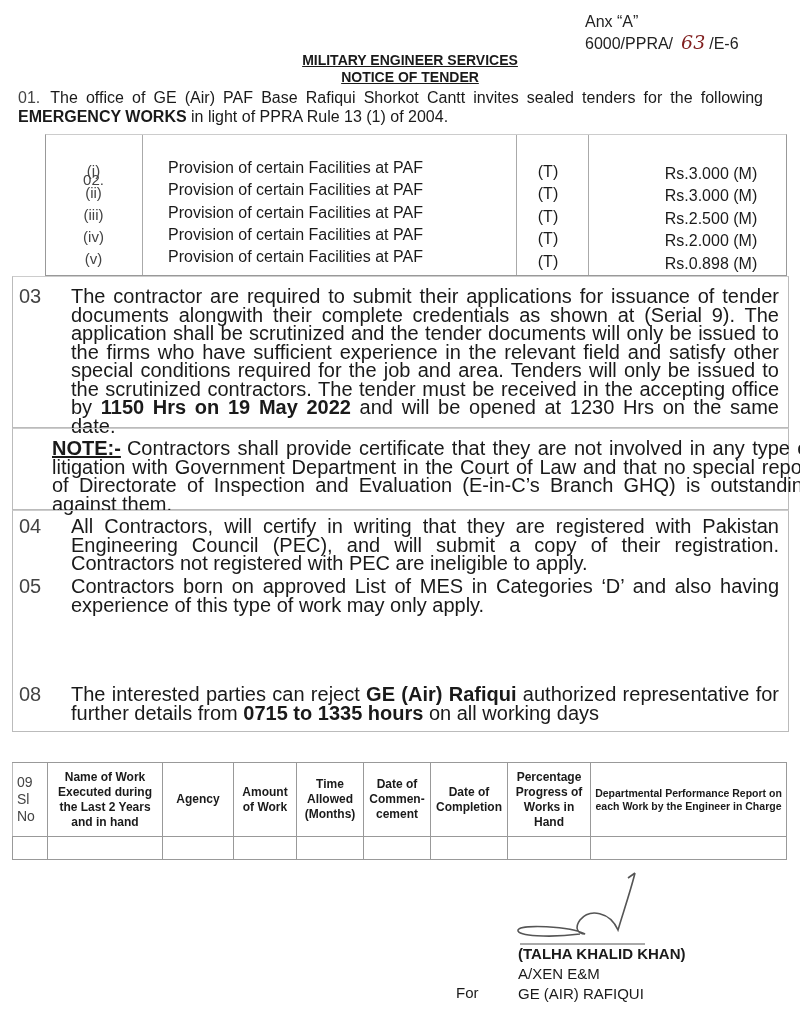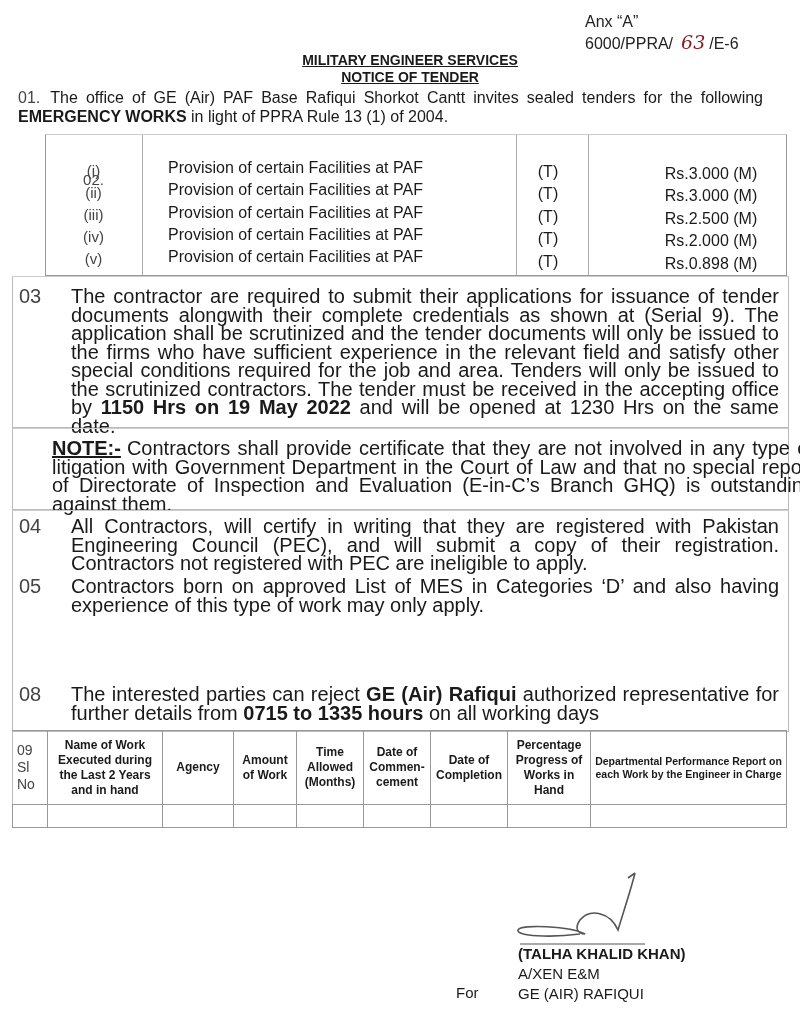--- a/index.html
+++ b/index.html
@@ -29,21 +29,21 @@
   .sec-note { left: 12px; top: 428px; width: 775px; height: 80px; }
   .sec-rest { left: 12px; top: 510px; width: 775px; height: 220px; }
 
   .para { position: absolute; font-size: 20px; line-height: 18.5px; text-align: justify; }
   .para .pnum { position: absolute; left: -52px; top: 0; color: #444; }
   .note-label { font-weight: bold; text-decoration: underline; margin-right: 6px; }
   b { font-weight: bold; }
 
   
   .cred { left: 12px; top: 730px; width: 775px; height: 98px; }
-  .cred table { border-collapse: collapse; width: 100%; height: 100%; }
+  .cred table { border-collapse: collapse; width: 100%; height: 100%; margin-top: 32px; }
   .cred td { border: 1px solid #999; text-align: center; vertical-align: middle; font-weight: bold; font-size: 12px; line-height: 15px; padding: 0 2px; }
   .cred td.sl { font-weight: normal; font-size: 14px; line-height: 17px; text-align: left; padding-left: 4px; color: #444; border-left: 1px solid #bbb; }
   .cred tr.blank td { height: 22px; }
   .cred td.small { font-size: 10.5px; line-height: 13px; }
 
   .sig { left: 500px; top: 868px; }
   .sig-lines { left: 518px; top: 944px; font-size: 15px; line-height: 20px; }
   .sig-name { font-weight: bold; }
   .for { left: 456px; top: 984px; font-size: 15px; }
 </style>

